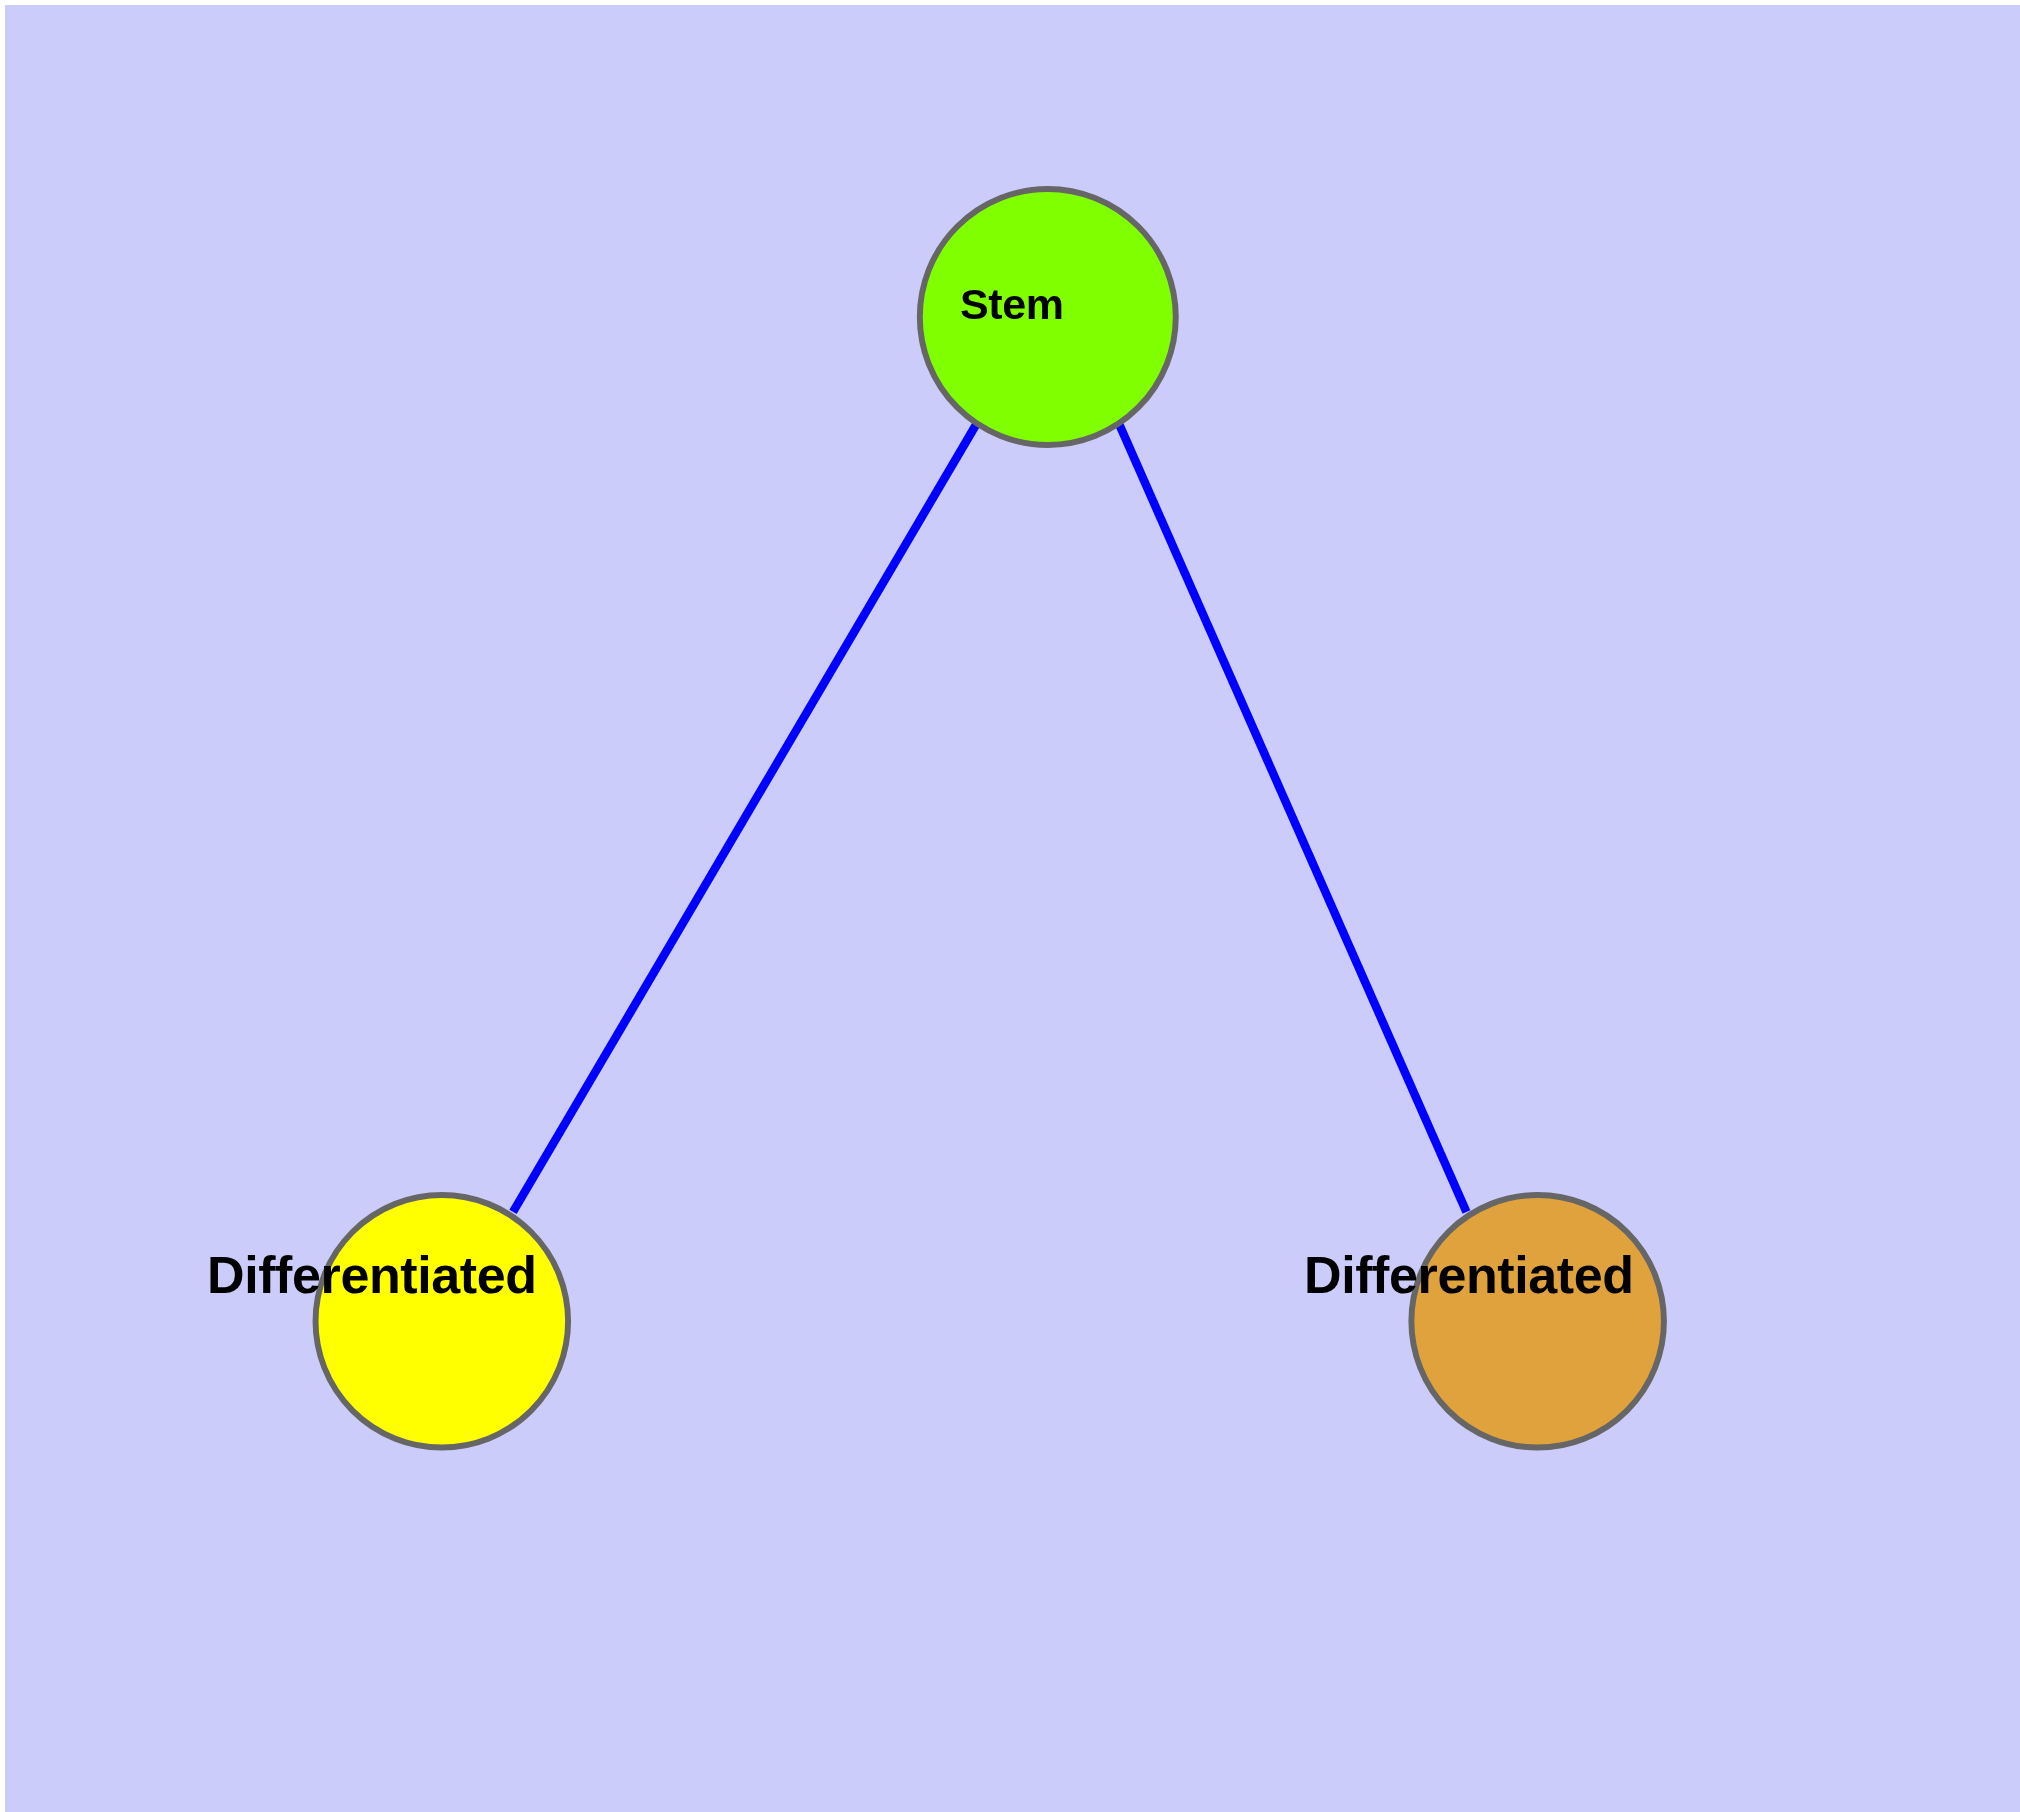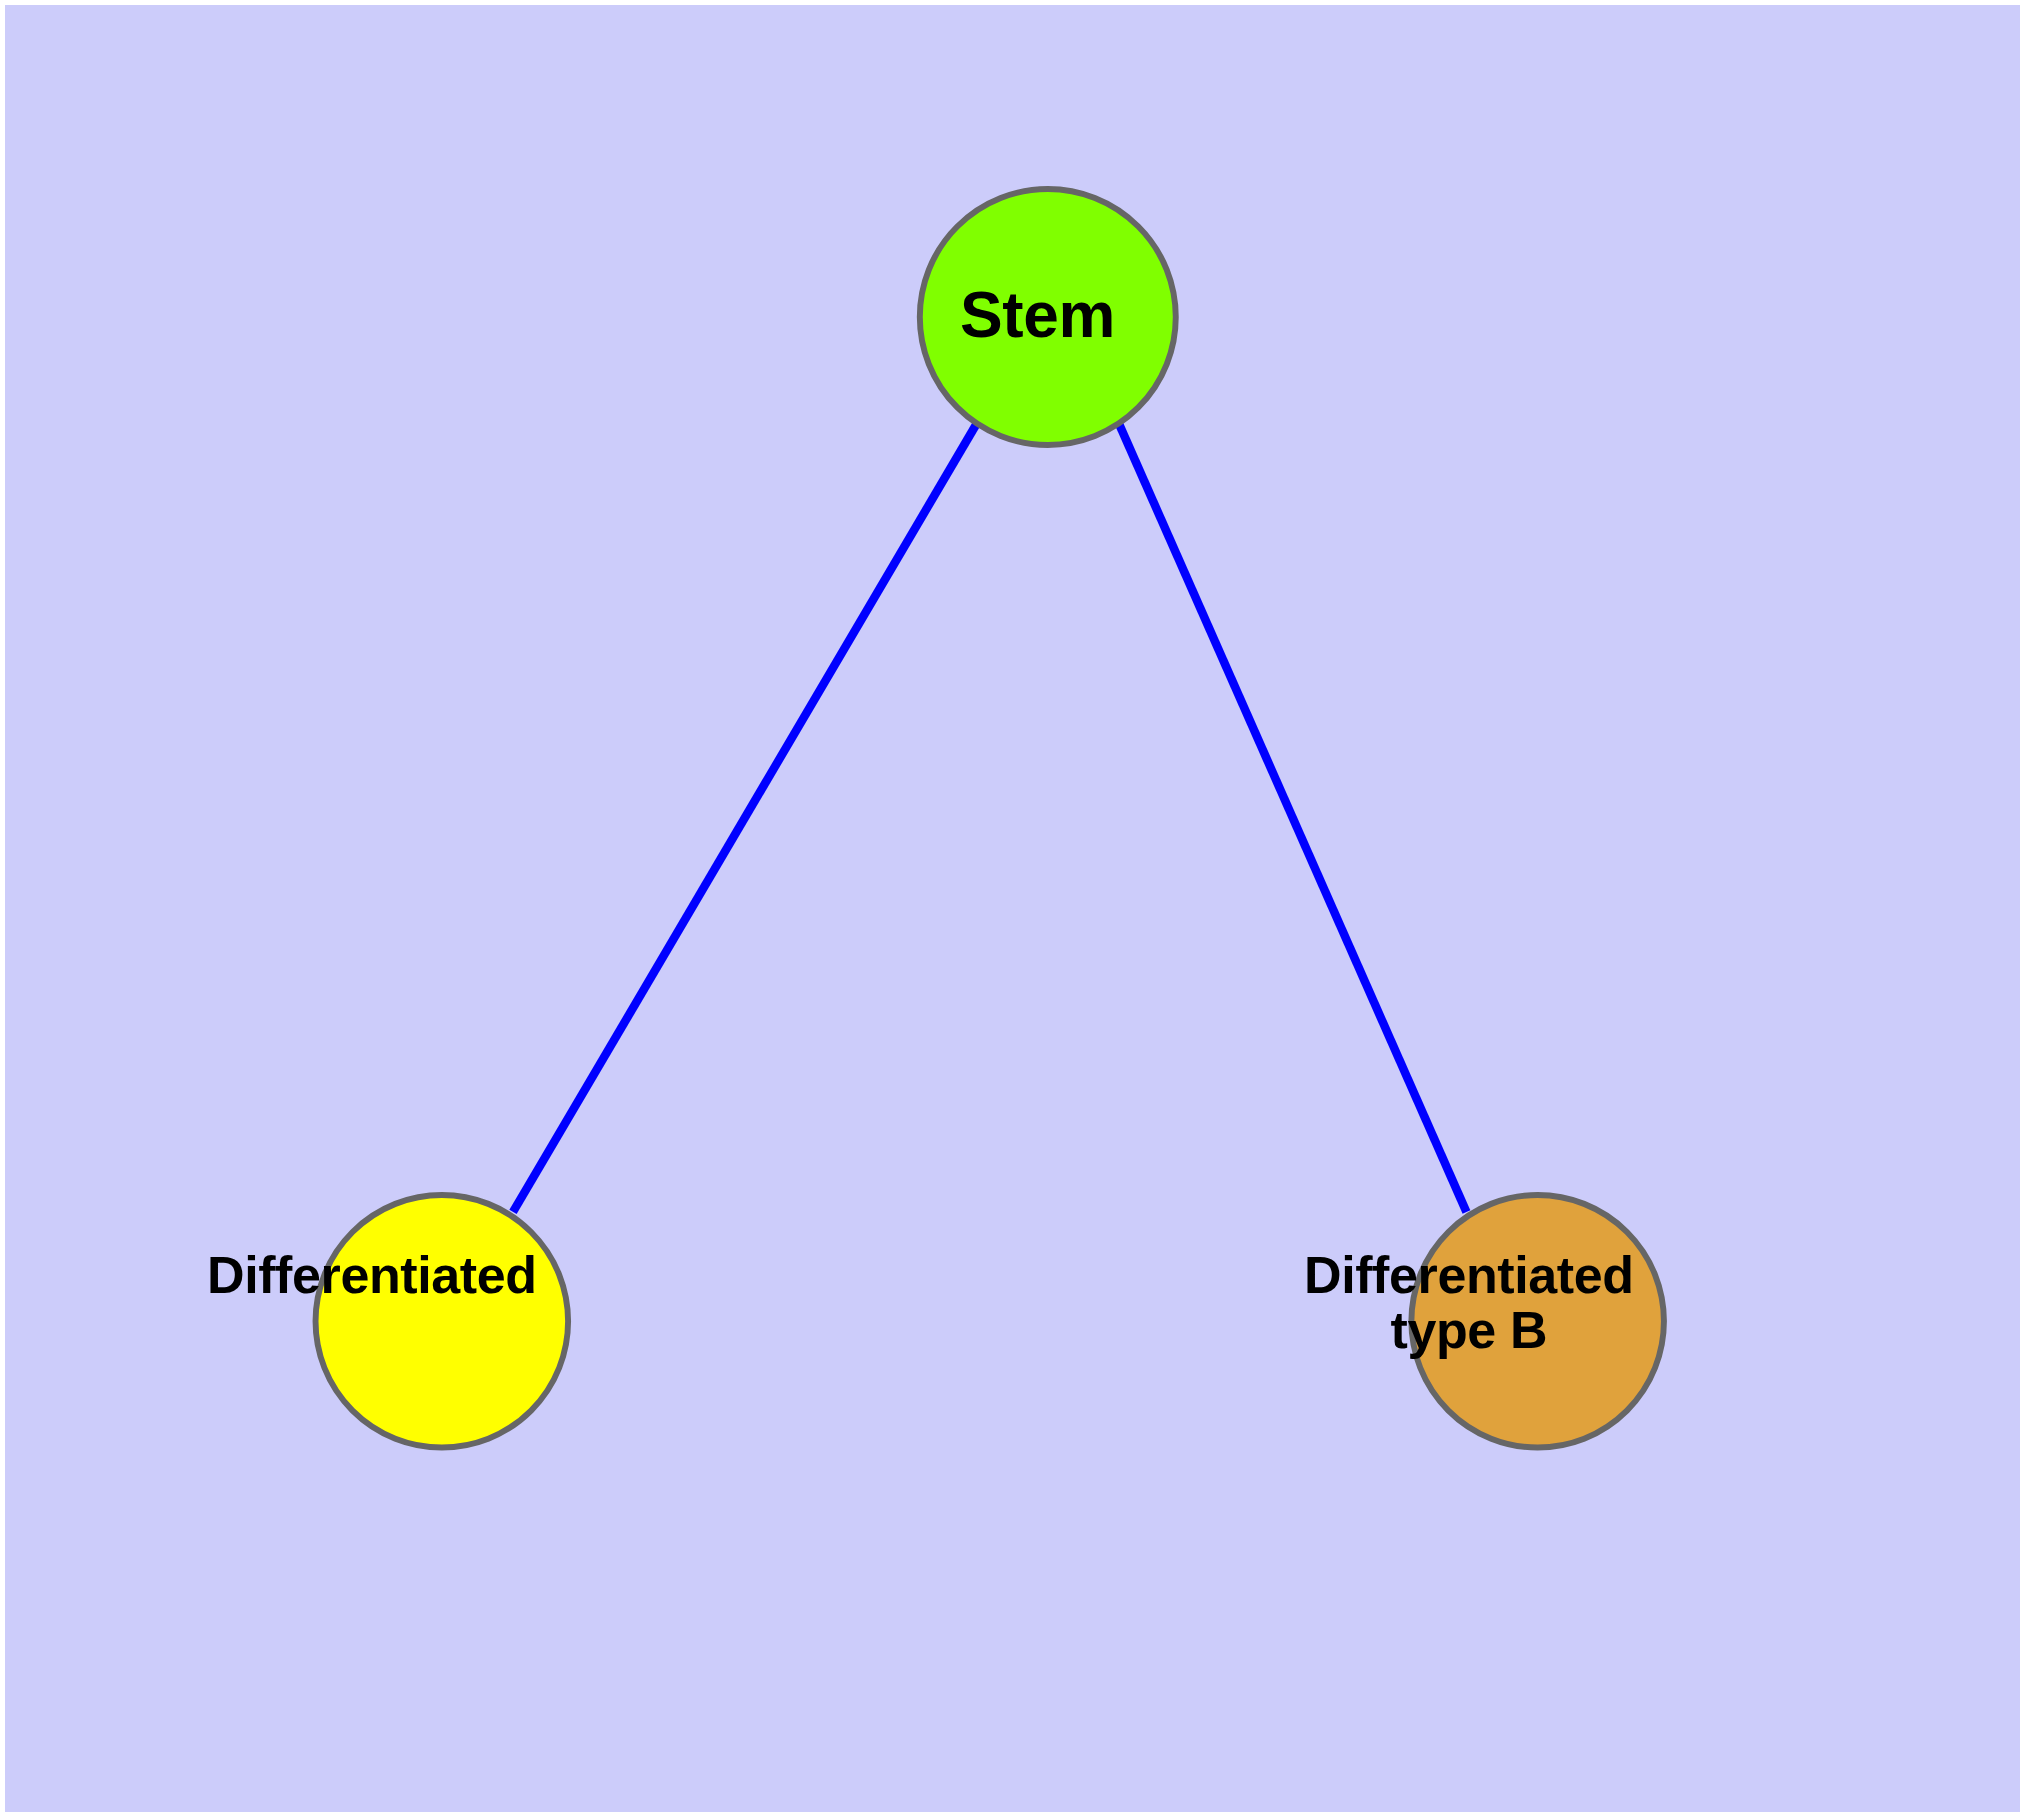--- a/index.html
+++ b/index.html
@@ -38,21 +38,21 @@
     text-align: center;
     font-family: "Liberation Sans", sans-serif;
     font-weight: bold;
     color: #000000;
     white-space: pre;
     line-height: 1.06;
     pointer-events: none;
     letter-spacing: -0.4px;
   }
   .node-label.root {
-    font-size: 64px;
+    font-size: 43px;
   }
   .node-label.leaf {
     font-size: 52px;
   }
 </style>
 </head>
 <body>
 
 <div id="stage">
 
@@ -69,16 +69,16 @@
       <circle id="node-0" cx="1236" cy="374" r="151" fill="#80ff00" stroke="#666666" stroke-width="7"></circle>
       <circle id="node-1" cx="521" cy="1559" r="149" fill="#ffff00" stroke="#666666" stroke-width="7"></circle>
       <circle id="node-2" cx="1814" cy="1559" r="149" fill="#e0a23c" stroke="#666666" stroke-width="7"></circle>
     </g>
   </svg>
 
   <div class="node-label root" id="label-0" style="color: rgb(0, 0, 0); left: 960px; top: 282px; width: auto;">Stem</div>
 
   <div class="node-label leaf" id="label-1" style="color: rgb(0, 0, 0); left: 207px; top: 1248px; width: auto;"><span>Differentiated</span><br></div>
 
-  <div class="node-label leaf" id="label-2" style="color: rgb(0, 0, 0); left: 1304px; top: 1248px; width: auto;"><span>Differentiated</span><br><span>type B</span></div>
+  <div class="node-label leaf" id="label-2" style="color: rgb(0, 0, 0); left: 1304px; top: 1248px; width: auto;"><span>Differentiated</span><br></div>
 
 </div>
 
 
 </body></html>

